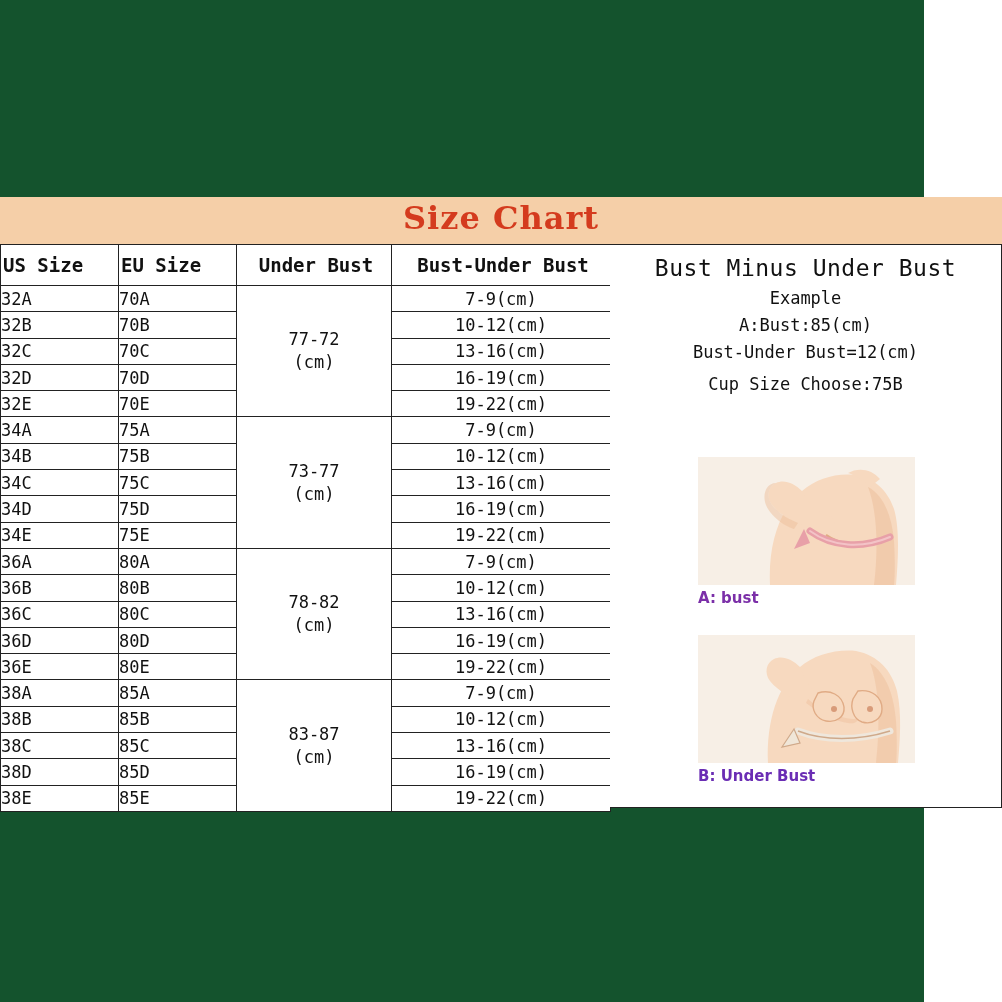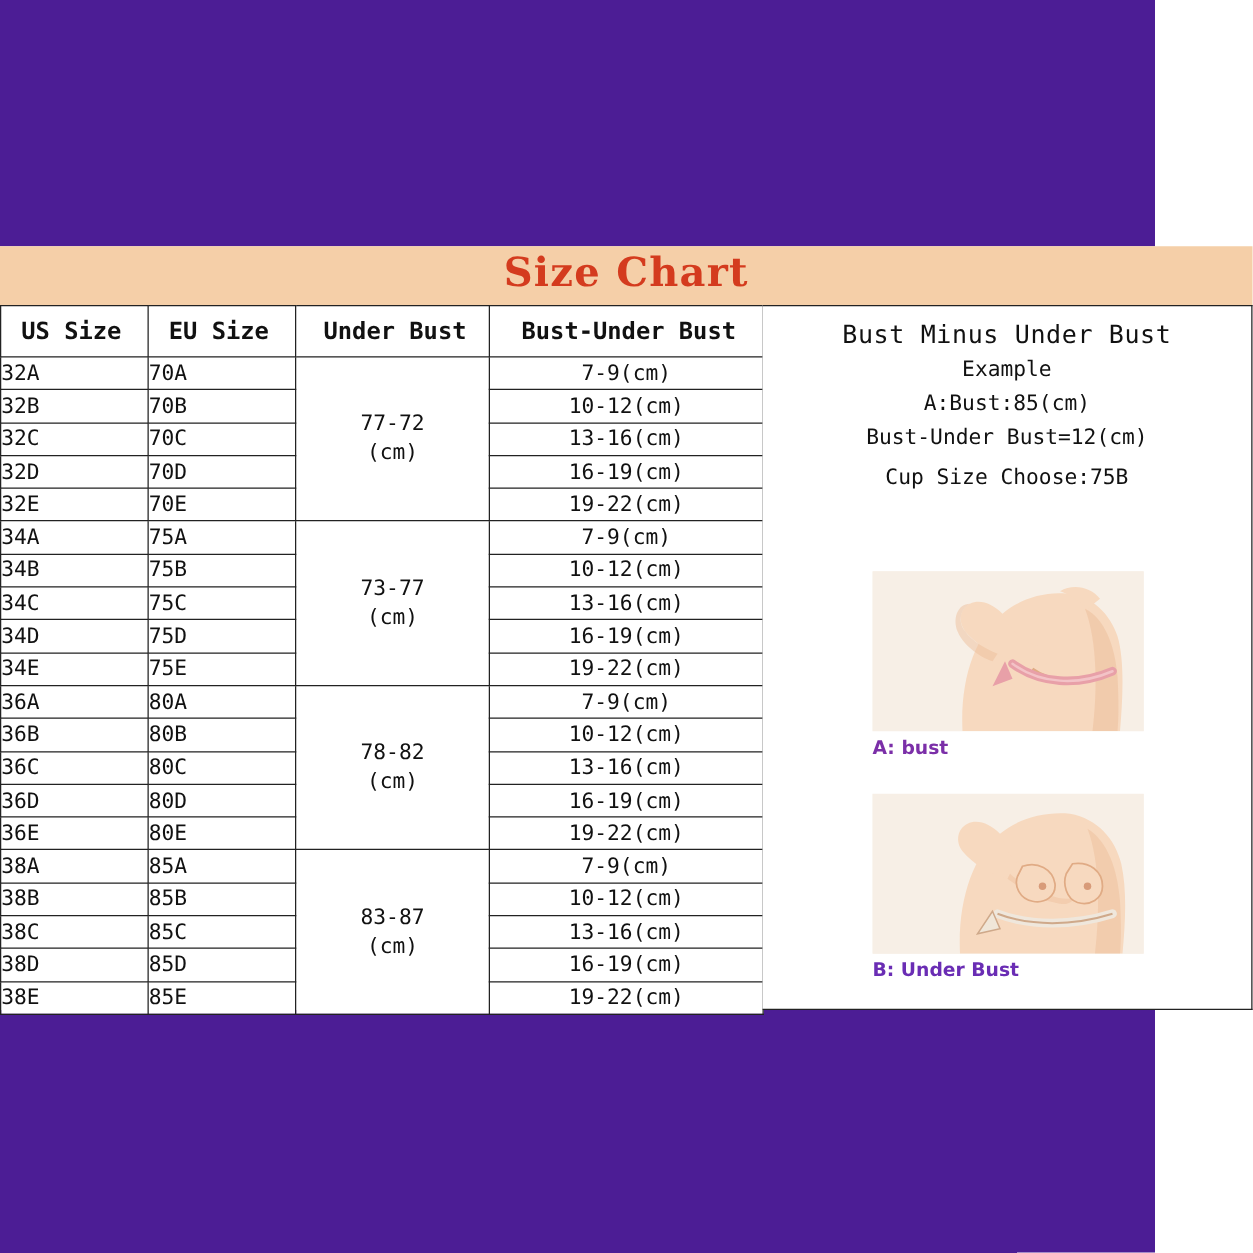--- a/index.html
+++ b/index.html
@@ -10,21 +10,21 @@
   body {
     width: 1002px;
     height: 1002px;
     font-family: "DejaVu Sans Mono", monospace;
     overflow: hidden;
   }
   #page {
     position: relative;
     width: 924px;
     height: 1002px;
-    background: #4c1d95;
+    background: #14532d;
   }
   
   #chart-block {
     position: absolute;
     left: 0;
     top: 197px;
     width: 1002px;
     height: 611px;
     background: #ffffff;
   }
@@ -65,21 +65,21 @@
     padding: 0;
     vertical-align: middle;
     color: #111;
     background: #ffffff;
   }
   #size-table thead th {
     height: 40px;
     font-size: 19px;
     font-weight: bold;
     text-align: left;
-    padding-left: 16px;
+    padding-left: 2px;
   }
   #size-table thead th.center {
     text-align: center;
     padding-left: 4px;
   }
   #size-table tbody td {
     height: 25.3px;
     font-size: 17px;
   }
   td.us, td.eu {
@@ -105,21 +105,21 @@
     top: 47px;
     width: 392px;
     height: 564px;
     border: 1px solid #222;
     border-left: none;
     box-sizing: border-box;
     background: #ffffff;
   }
   #right-heading {
     text-align: center;
-    font-size: 20px;
+    font-size: 23px;
     color: #111;
     margin-top: 10px;
     letter-spacing: 0.5px;
   }
   .ex-line {
     text-align: center;
     font-size: 17px;
     color: #111;
     margin-top: 7px;
   }

